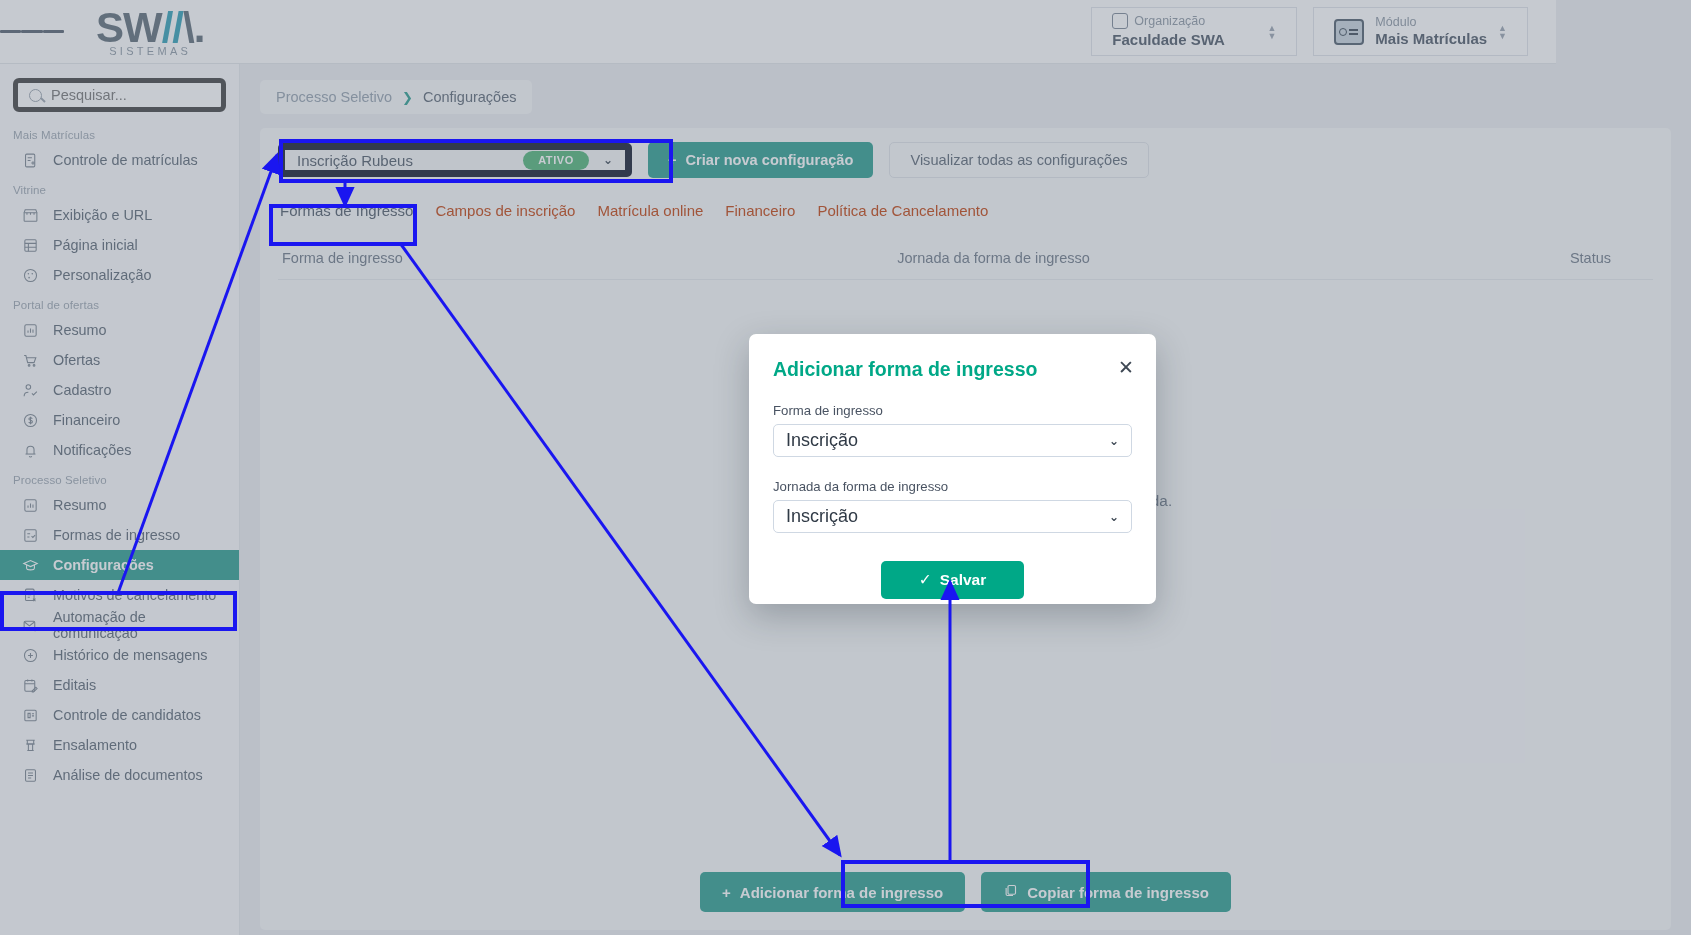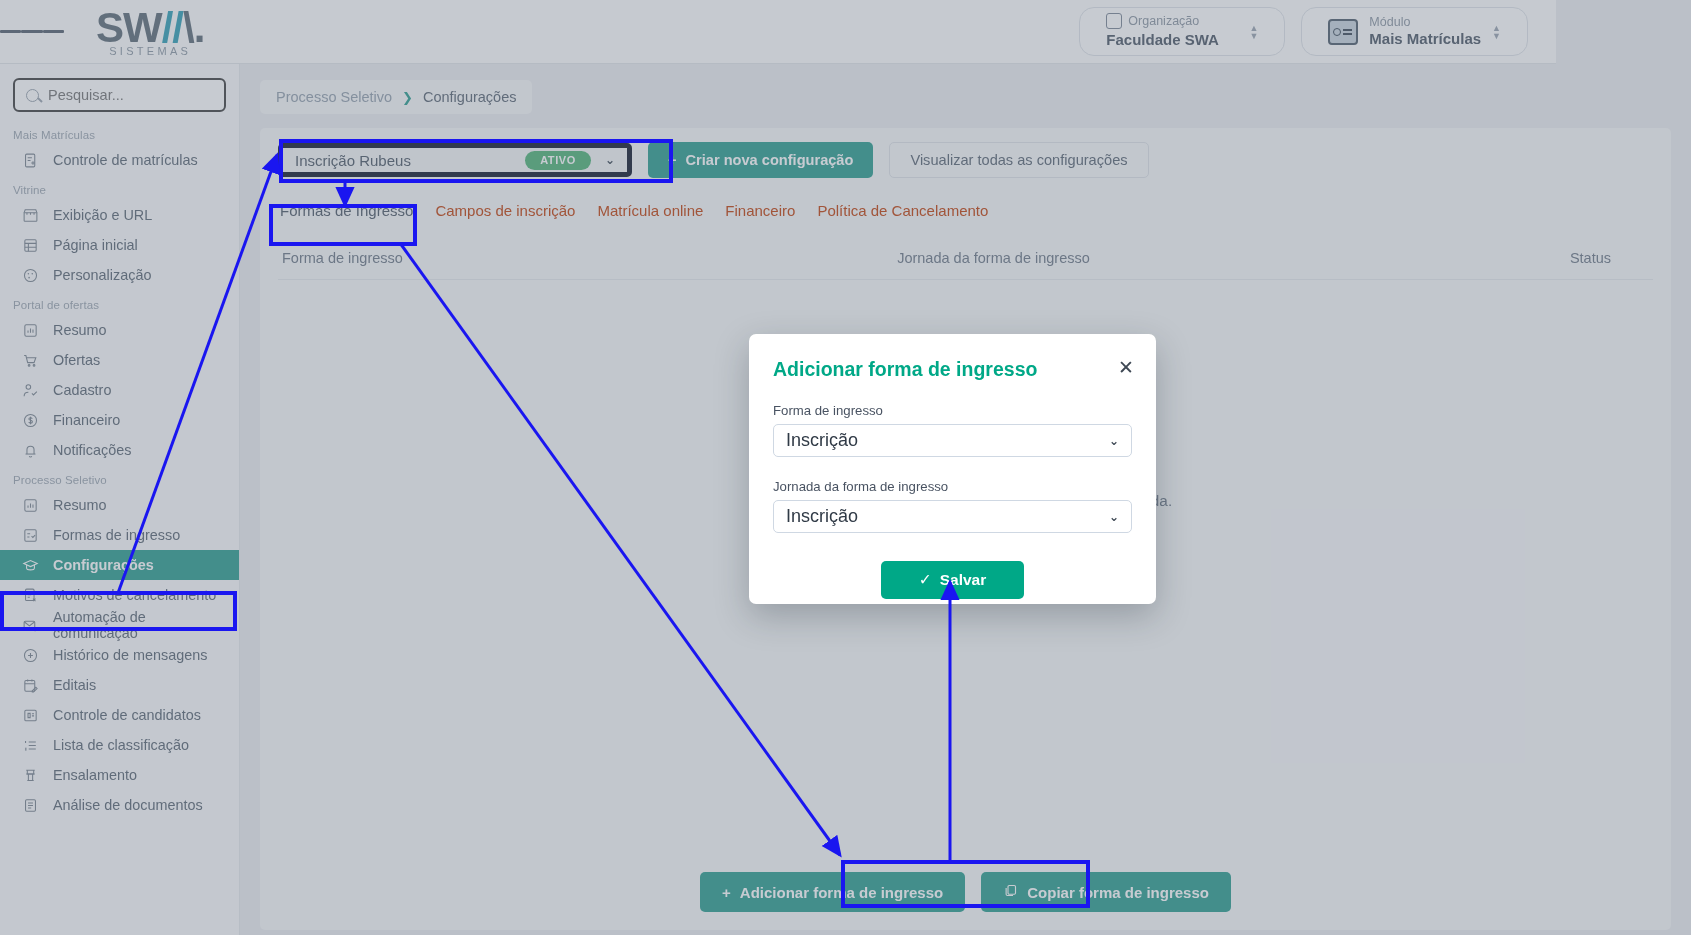--- a/index.html
+++ b/index.html
@@ -23,22 +23,22 @@
     display:flex;align-items:center;z-index:10;
   }
   #hamburger{width:64px;display:flex;align-items:center;justify-content:center;cursor:pointer;}
   #hamburger .bar{display:block;width:26px;height:2.4px;background:#54606e;margin:4.2px 0;border-radius:1px;}
   #logo{margin-left:32px;display:flex;flex-direction:column;align-items:center;line-height:1;}
   #logo .wordmark{font-size:42px;font-weight:700;letter-spacing:-1px;color:#5d6b77;font-family:"Liberation Sans",sans-serif;}
   #logo .wordmark .teal{color:#2f9fb5;}
   #logo .sub{font-size:11px;letter-spacing:3.3px;color:#8c98a4;margin-top:-3px;}
   #topbar-right{margin-left:auto;display:flex;align-items:center;gap:16px;padding-right:28px;}
   .selector{
-    border:1px solid #dfe3e8;border-radius:15px;background:#fff;
-    height:49px;display:flex;align-items:center;padding:0 26px;gap:11px;min-width:206px;
+    border:1px solid #dfe3e8;border-radius:0;background:#fff;
+    height:49px;display:flex;align-items:center;padding:0 20px;gap:11px;min-width:206px;
     cursor:pointer;
   }
   .selector .sel-icon{
     width:22px;height:22px;border:1.6px solid #7b8795;border-radius:3px;
     display:flex;align-items:center;justify-content:center;flex:0 0 auto;
   }
   .selector .sel-icon.small{width:16px;height:16px;border-width:1.3px;}
   .selector .sel-texts{display:flex;flex-direction:column;line-height:1.22;}
   .selector .sel-label{font-size:12.5px;color:#8b96a2;}
   .selector .sel-value{font-size:15px;color:#4c5866;font-weight:700;}
@@ -53,21 +53,21 @@
   #module-icon .mi-circ{width:8px;height:8px;border-radius:50%;border:1.6px solid #3c4a58;}
   #module-icon .mi-lines{display:flex;flex-direction:column;gap:2px;}
   #module-icon .mi-lines i{display:block;width:9px;height:2px;background:#3c4a58;}
 
   
   #sidebar{
     position:absolute;top:64px;left:0;width:240px;height:871px;
     background:#fbfbfc;border-right:1px solid #e6e9ec;overflow:hidden;z-index:10;
   }
   #search-box{
-    margin:14px 13px 8px 13px;height:34px;border:2px solid #404040;border-radius:6px;
+    margin:14px 13px 8px 13px;height:34px;border:5px solid #404040;border-radius:6px;
     display:flex;align-items:center;gap:9px;padding:0 11px;background:#fff;cursor:text;
   }
   #search-box .mag{
     width:13px;height:13px;border:1.7px solid #99a3ae;border-radius:50%;position:relative;flex:0 0 auto;
   }
   #search-box .mag::after{
     content:"";position:absolute;width:6px;height:1.7px;background:#99a3ae;
     transform:rotate(45deg);right:-5px;bottom:0px;
   }
   #search-box input{
@@ -100,21 +100,21 @@
   #breadcrumb .crumb.current{color:#5a6673;}
 
   #panel{
     margin:14px 20px 0 20px;background:#f7f8f9;border-radius:5px;
     height:802px;padding:14px 18px 0 18px;position:relative;
   }
 
   
   #config-row{display:flex;align-items:center;gap:16px;}
   #config-select{
-    width:354px;height:34px;background:#f4f5f6;border:5px solid #0f172a;border-radius:5px;
+    width:354px;height:34px;background:#f4f5f6;border:7px solid #0f172a;border-radius:5px;
     display:flex;align-items:center;padding:0 12px;gap:10px;cursor:pointer;
   }
   #config-select .cs-name{font-size:15px;color:#4d5966;}
   #config-badge{
     margin-left:auto;background:#4fb477;color:#fff;border-radius:11px;
     font-size:11px;letter-spacing:.6px;padding:3.5px 15px;font-weight:600;
   }
   #config-select .caret{color:#3c4855;font-size:12px;font-weight:700;margin-left:4px;}
   .btn{
     border:0;border-radius:5px;height:36px;font-size:14.6px;cursor:pointer;
@@ -392,29 +392,20 @@
       </div>
       <div class="nav-item">
         <span class="ic">
           <svg viewBox="0 0 24 24">
             <rect x="4" y="4.5" width="16" height="15" rx="1.6"></rect>
             <path d="M8.5 9h3v6h-3z"></path>
             <path d="M14 9.5h3M14 12.5h3"></path>
           </svg>
         </span>
         <span>Controle de candidatos</span>
-      </div>
-      <div class="nav-item">
-        <span class="ic">
-          <svg viewBox="0 0 24 24">
-            <path d="M9.5 7h10M9.5 12h10M9.5 17h10"></path>
-            <path d="M5 5.5v3M4.2 16h2.2M4.2 18.2h2.2"></path>
-          </svg>
-        </span>
-        <span>Lista de classificação</span>
       </div>
       <div class="nav-item">
         <span class="ic">
           <svg viewBox="0 0 24 24">
             <path d="M6 4.5h12M7.5 4.5v5.5h9V4.5"></path>
             <path d="M6 10h12M9 10v9M15 10v9M7.5 19h9"></path>
           </svg>
         </span>
         <span>Ensalamento</span>
       </div>

